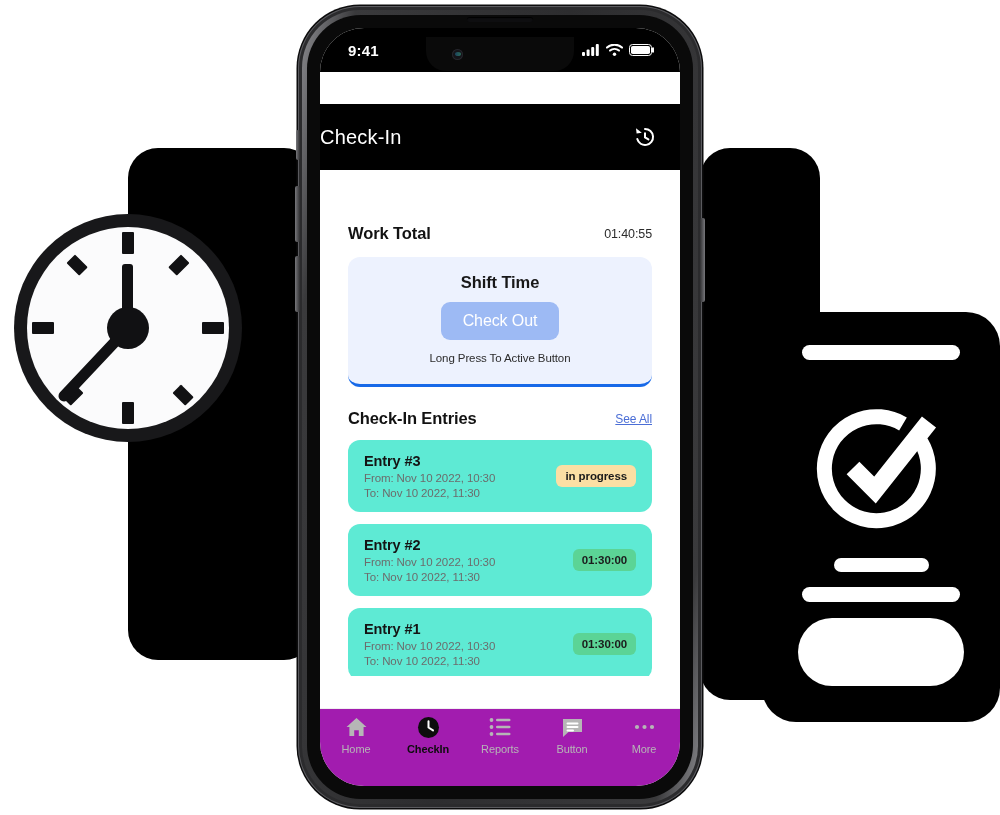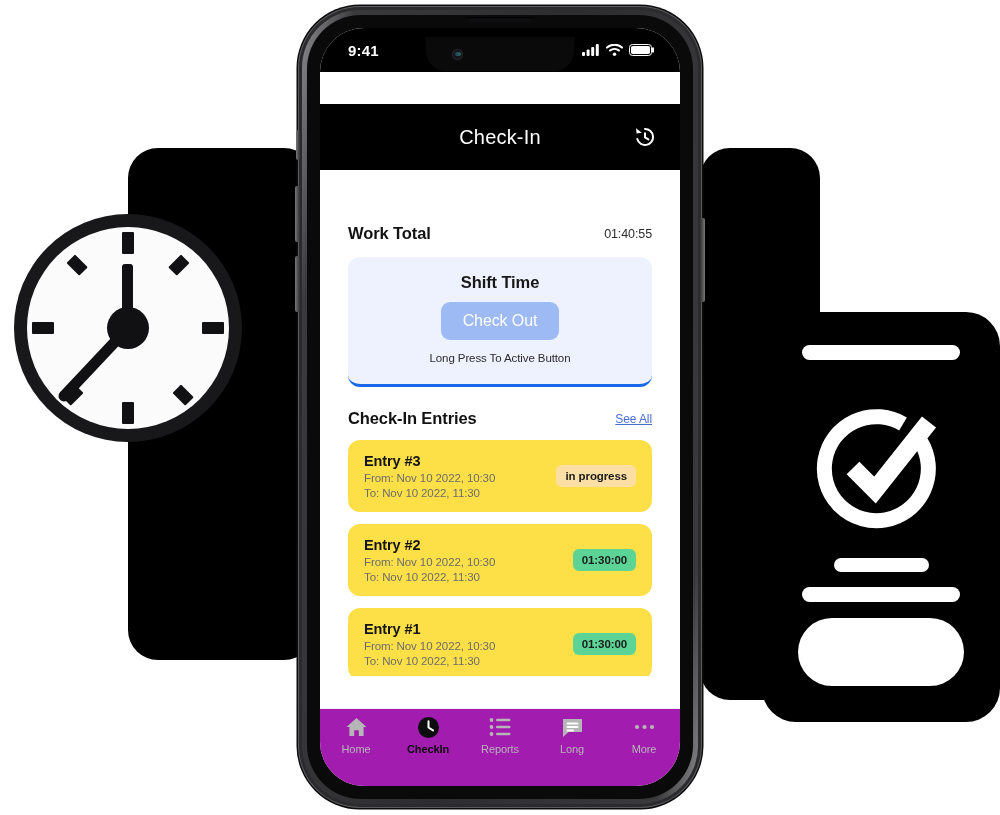--- a/index.html
+++ b/index.html
@@ -205,21 +205,20 @@
     align-items: center;
     gap: 6px;
   }
 
   
   .appbar {
     height: 66px;
     background: #000000;
     display: flex;
     align-items: center;
-    justify-content: center;
     position: relative;
     flex: none;
   }
   .appbar-title {
     color: #ffffff;
     font-size: 20px;
     font-weight: 500;
     letter-spacing: .2px;
   }
   .appbar-action {
@@ -306,21 +305,21 @@
   .hint-text {
     margin-top: 12px;
     font-size: 11.5px;
     color: #2c2c2c;
     letter-spacing: -.1px;
   }
 
   
   .entries { margin-top: 12px; }
   .entry-row {
-    background: #fde047;
+    background: #5eead4;
     border-radius: 12px;
     padding: 13px 16px;
     display: flex;
     align-items: center;
     justify-content: space-between;
     margin-bottom: 12px;
   }
   .entry-title {
     font-size: 14.5px;
     font-weight: bold;
@@ -556,21 +555,21 @@
         <span class="tab-icon">
           <svg width="23" height="21" viewBox="0 0 23 21">
             <path d="M2 2 L21 2 L21 15 L7.5 15 L2 20 Z" fill="#b6b6b6"></path>
             <g fill="#ffffff">
               <rect x="5.5" y="5.5" width="12" height="1.9" rx="1"></rect>
               <rect x="5.5" y="9" width="12" height="1.9" rx="1"></rect>
               <rect x="5.5" y="12.5" width="7.5" height="1.9" rx="1"></rect>
             </g>
           </svg>
         </span>
-        <span class="tab-label">Long</span>
+        <span class="tab-label">Button</span>
       </div>
 
       <div class="tab">
         <span class="tab-icon">
           <svg width="23" height="8" viewBox="0 0 23 8">
             <g fill="#b6b6b6">
               <circle cx="4" cy="4" r="2.1"></circle>
               <circle cx="11.5" cy="4" r="2.1"></circle>
               <circle cx="19" cy="4" r="2.1"></circle>
             </g>

